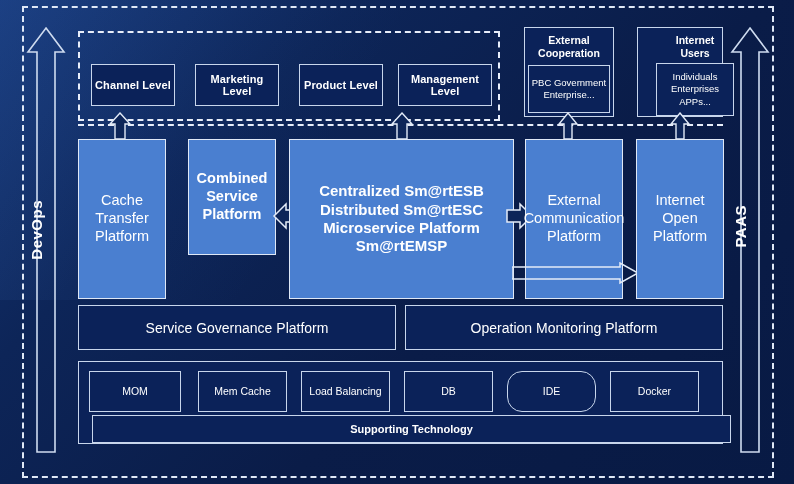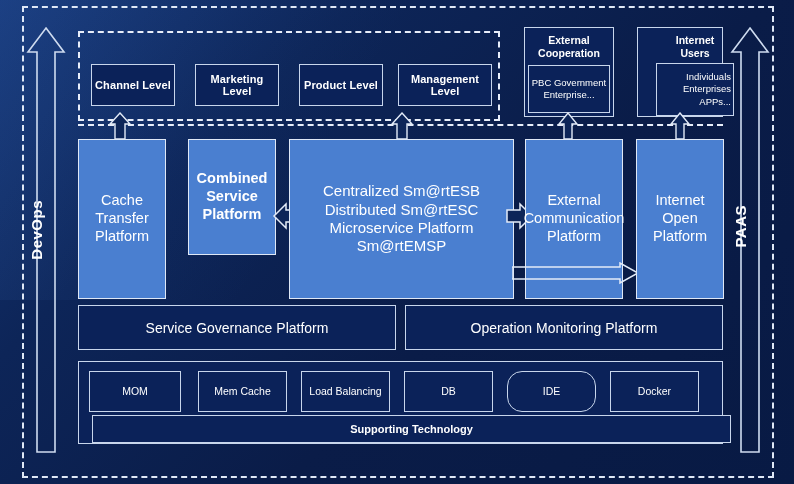--- a/index.html
+++ b/index.html
@@ -149,21 +149,21 @@
 
   <div class="abs dark-box" style="left:524px; top:27px; width:90px; height:90px; flex-direction:column; justify-content:flex-start; padding-top:6px;">
     <span class="hdr-label" style="line-height:1.25;">External Cooperation</span>
     <div class="dark-box small-label" style="margin-top:5px; width:76px; height:42px; border:1.2px solid #c8d6ec; padding:2px;">
       <span>PBC Government Enterprise...</span>
     </div>
   </div>
 
   <div class="abs dark-box" style="left:637px; top:27px; width:86px; height:90px; flex-direction:column; justify-content:flex-start; padding-top:6px;padding-left:30px;">
     <span class="hdr-label" style="line-height:1.25;">Internet Users</span>
-    <div class="dark-box small-label" style="margin-top:3px; width:72px; height:48px; border:1.2px solid #c8d6ec; padding:2px;text-align:right;">
+    <div class="dark-box small-label" style="margin-top:3px; width:72px; height:48px; border:1.2px solid #c8d6ec; padding:2px;">
       <span>Individuals Enterprises APPs...</span>
     </div>
   </div>
 
   <div class="abs" style="left:78px; top:124px; width:645px; height:0; border-top:2px dashed #e8eefa;"></div>
 
   <div class="abs up-arrow" style="left:108px; top:112px; width:24px; height:28px;">
     <svg width="24" height="28" viewBox="0 0 24 28">
       <polygon points="12,1 22,12 17,12 17,27 7,27 7,12 2,12" fill="#0d2558" stroke="#e3ebf8" stroke-width="1.4"></polygon>
     </svg>
@@ -191,21 +191,21 @@
   <div class="abs blue-box plat-label" style="left:188px; top:139px; width:88px; height:116px;font-weight:bold;">
     <span>Combined Service Platform</span>
   </div>
 
   <div class="abs h-arrow" style="left:272px; top:199px; width:30px; height:34px;">
     <svg width="30" height="34" viewBox="0 0 30 34">
       <polygon points="2,17 14,5 14,11 27,11 27,23 14,23 14,29" fill="#0d2558" stroke="#e3ebf8" stroke-width="1.5"></polygon>
     </svg>
   </div>
 
-  <div class="abs blue-box plat-label-lg" style="left:289px; top:139px; width:225px; height:160px; padding:0 4px;">
+  <div class="abs blue-box plat-label-lg" style="left:289px; top:139px; width:225px; height:160px; padding:0 4px;font-weight:bold;">
     <div>
       <div>Centralized Sm@rtESB</div>
       <div>Distributed Sm@rtESC</div>
       <div>Microservice Platform Sm@rtEMSP</div>
     </div>
   </div>
 
   <div class="abs h-arrow" style="left:504px; top:199px; width:30px; height:34px;">
     <svg width="30" height="34" viewBox="0 0 30 34">
       <polygon points="28,17 16,5 16,11 3,11 3,23 16,23 16,29" fill="#0d2558" stroke="#e3ebf8" stroke-width="1.5"></polygon>

